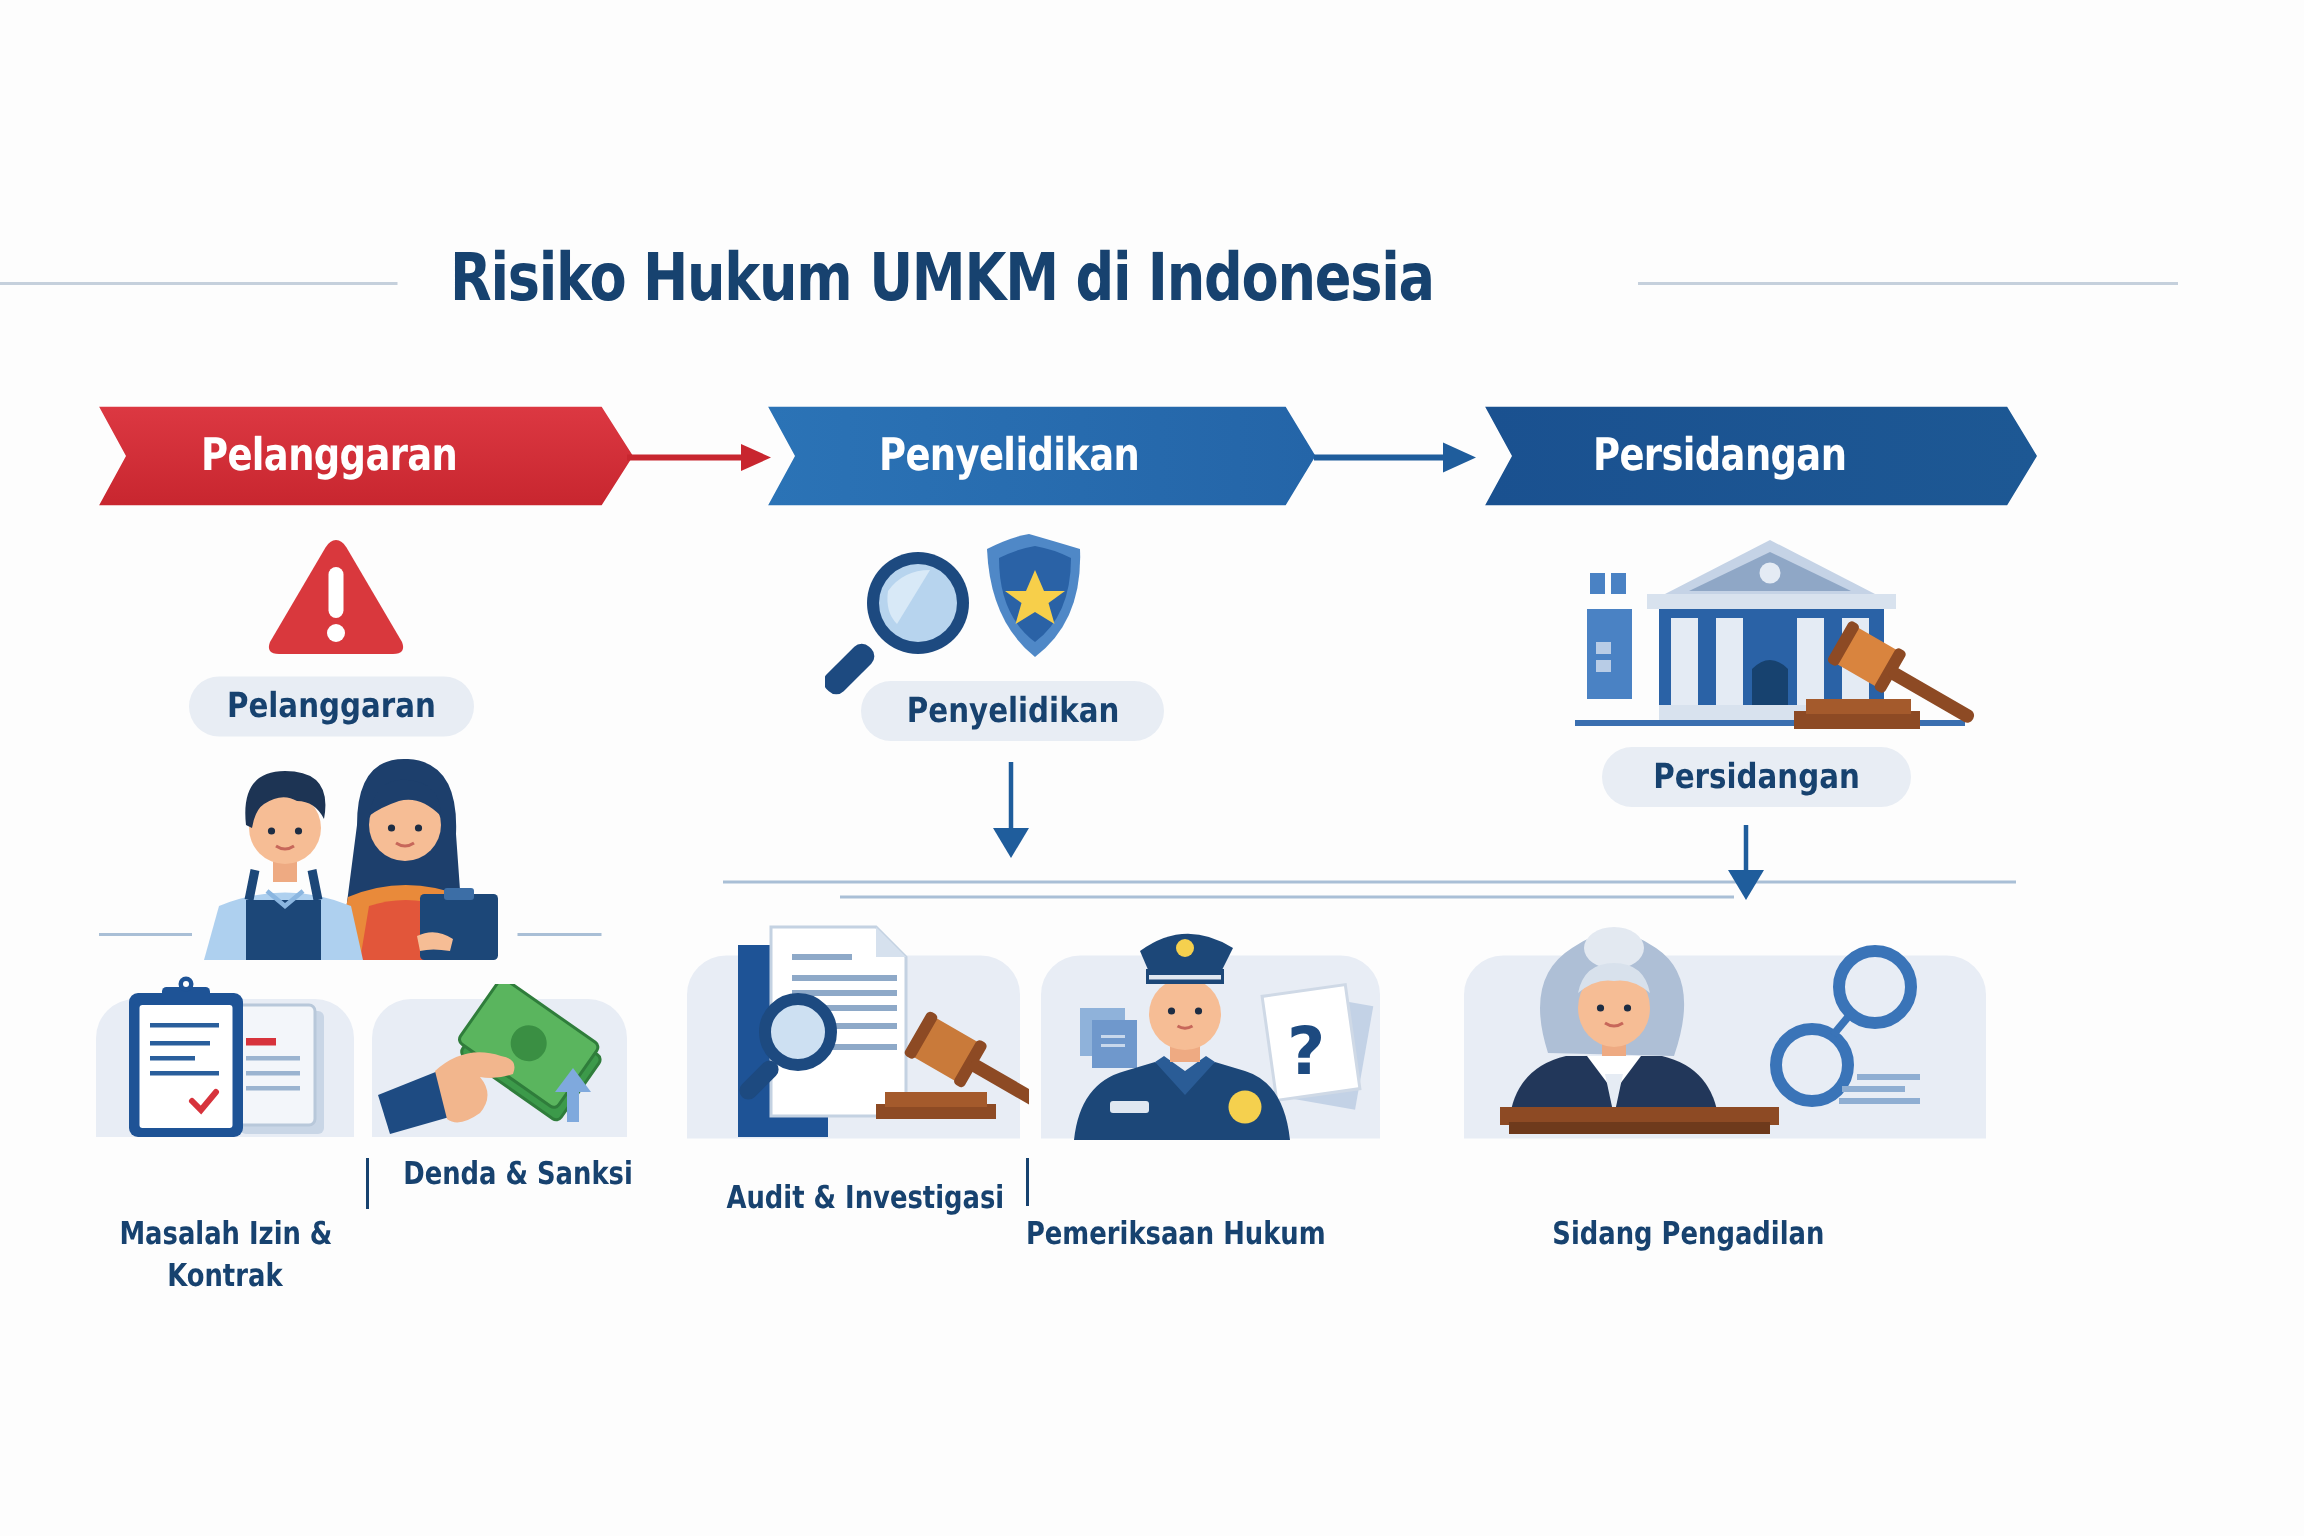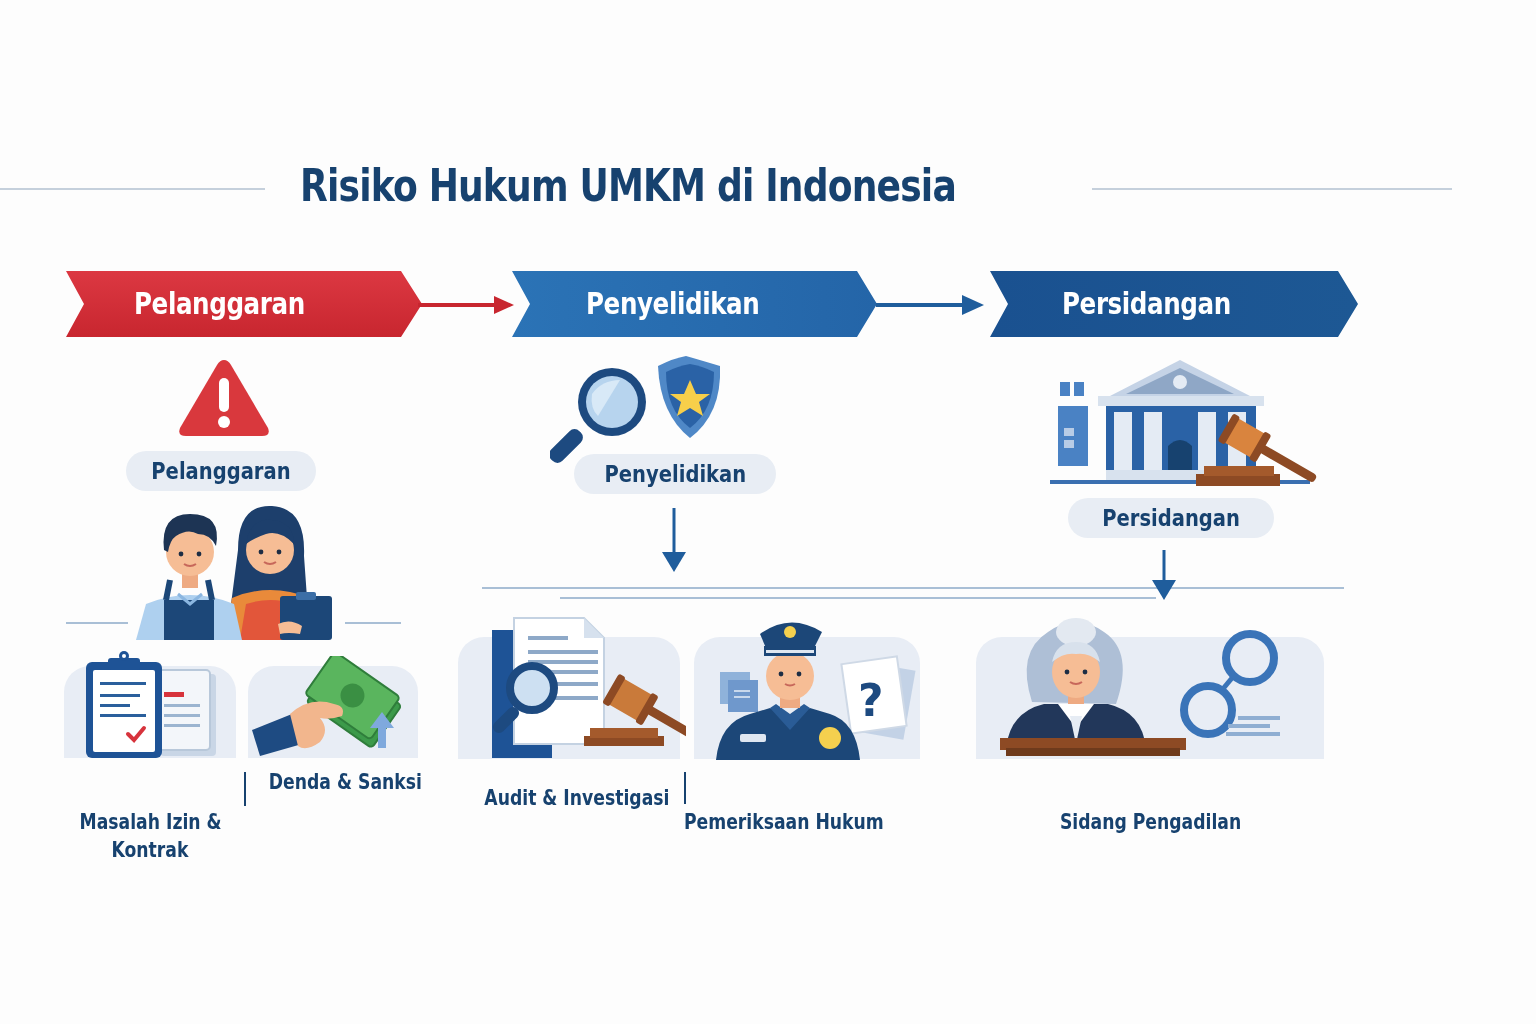--- a/index.html
+++ b/index.html
@@ -267,15 +267,15 @@
   <path d="M74 70 Q80 74 86 70" stroke="#c7675a" stroke-width="2" fill="none"></path>
   <rect x="4" y="126" width="186" height="12" fill="#8d4a24"></rect>
   <rect x="10" y="136" width="174" height="8" fill="#6e3a1c"></rect>
   <circle cx="212" cy="98" r="24" fill="none" stroke="#3a74b8" stroke-width="8"></circle>
   <circle cx="254" cy="46" r="24" fill="none" stroke="#3a74b8" stroke-width="8"></circle>
   <path d="M226 78 L236 66" stroke="#3a74b8" stroke-width="5"></path>
   <rect x="242" y="104" width="42" height="4" fill="#8faed2"></rect>
   <rect x="232" y="112" width="42" height="4" fill="#8faed2"></rect>
   <rect x="230" y="120" width="54" height="4" fill="#8faed2"></rect>
 </svg>
-<div class="abs caption" style="left:977px;top:772px;width:348px;">
+<div class="abs caption" style="left:952px;top:772px;width:348px;">
   <span>Sidang Pengadilan</span>
 </div>
 
 </body></html>

